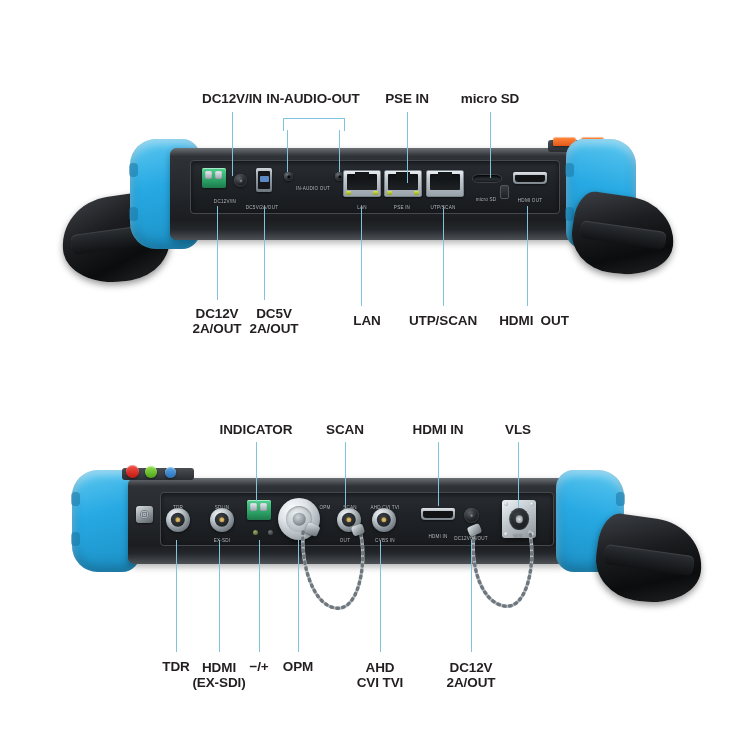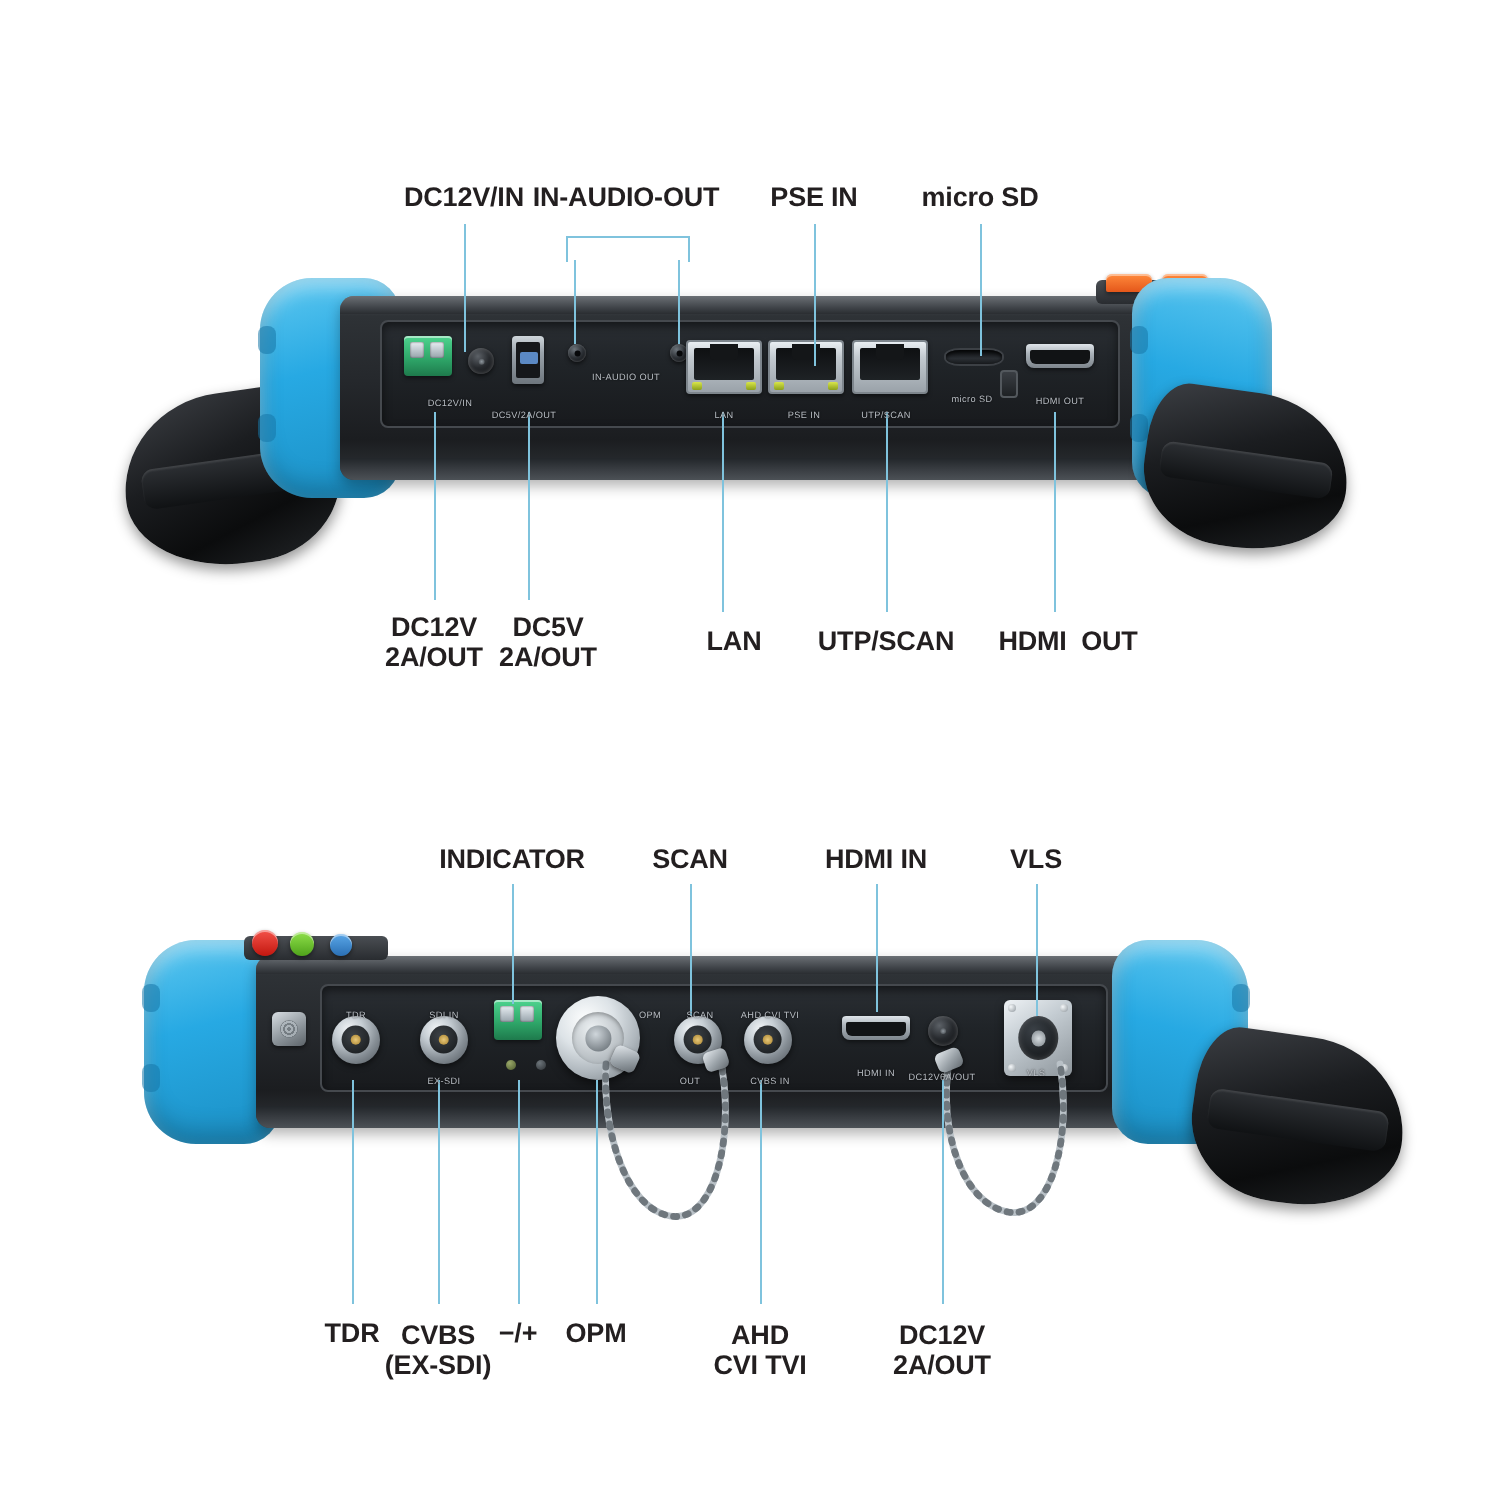--- a/index.html
+++ b/index.html
@@ -467,21 +467,21 @@
       <div class="lbl" style="left: 256px; top: 423px;">INDICATOR</div>
       <div class="leader" style="left: 256px; top: 442px; height: 60px;"></div>
       <div class="lbl" style="left: 345px; top: 423px;">SCAN</div>
       <div class="leader" style="left: 345px; top: 442px; height: 66px;"></div>
       <div class="lbl" style="left: 438px; top: 423px;">HDMI IN</div>
       <div class="leader" style="left: 438px; top: 442px; height: 64px;"></div>
       <div class="lbl" style="left: 518px; top: 423px;">VLS</div>
       <div class="leader" style="left: 518px; top: 442px; height: 66px;"></div>
       <div class="lbl" style="left: 176px; top: 660px;">TDR</div>
       <div class="leader" style="left: 176px; top: 540px; height: 112px;"></div>
-      <div class="lbl two" style="left: 219px; top: 660px;">CVBS
+      <div class="lbl two" style="left: 219px; top: 660px;">HDMI
 (EX-SDI)</div>
       <div class="leader" style="left: 219px; top: 540px; height: 112px;"></div>
       <div class="lbl" style="left: 259px; top: 660px;">−/+</div>
       <div class="leader" style="left: 259px; top: 540px; height: 112px;"></div>
       <div class="lbl" style="left: 298px; top: 660px;">OPM</div>
       <div class="leader" style="left: 298px; top: 540px; height: 112px;"></div>
       <div class="lbl two" style="left: 380px; top: 660px;">AHD
 CVI TVI</div>
       <div class="leader" style="left: 380px; top: 540px; height: 112px;"></div>
       <div class="lbl two" style="left: 471px; top: 660px;">DC12V

